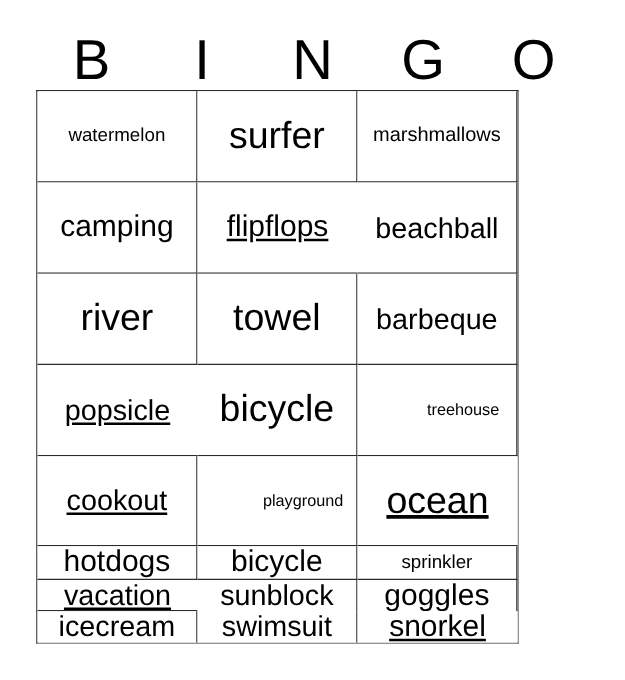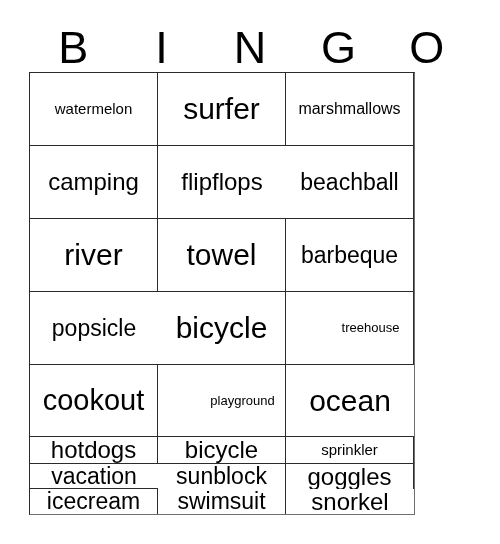--- a/index.html
+++ b/index.html
@@ -72,39 +72,39 @@
     border-right: 1px solid #2b2b2b;
     border-bottom: 1px solid #2b2b2b;
     box-sizing: border-box;
     display: flex;
     align-items: center;
     justify-content: center;
     overflow: hidden;
     background: #ffffff;
     padding: 0 2px;
   }
-  .cell.col-last { border-right: none; }
+  .cell.col-last { border-right: none; text-decoration: underline; }
   .cell.row-last { border-bottom: none; }
 
   .cell-text {
     display: block;
     white-space: nowrap;
     line-height: 1.05;
     text-align: center;
     color: #000000;
     font-weight: 400;
   }
 
   
   .fs-xs   { font-size: 16px; }
   .fs-s    { font-size: 13px; padding-left: 42px; }
   .fs-m    { font-size: 15px; }
   .fs-l    { font-size: 23px; }
   .fs-xl   { font-size: 24px; }
-  .fs-xxl  { font-size: 29px; }
+  .fs-xxl  { font-size: 23px; text-decoration: underline; }
   .fs-huge { font-size: 30px; }
 </style>
 </head>
 <body>
 
 <div id="card">
 
   <div id="header">
     <div class="header-cell">
       <span class="header-letter">B</span>

